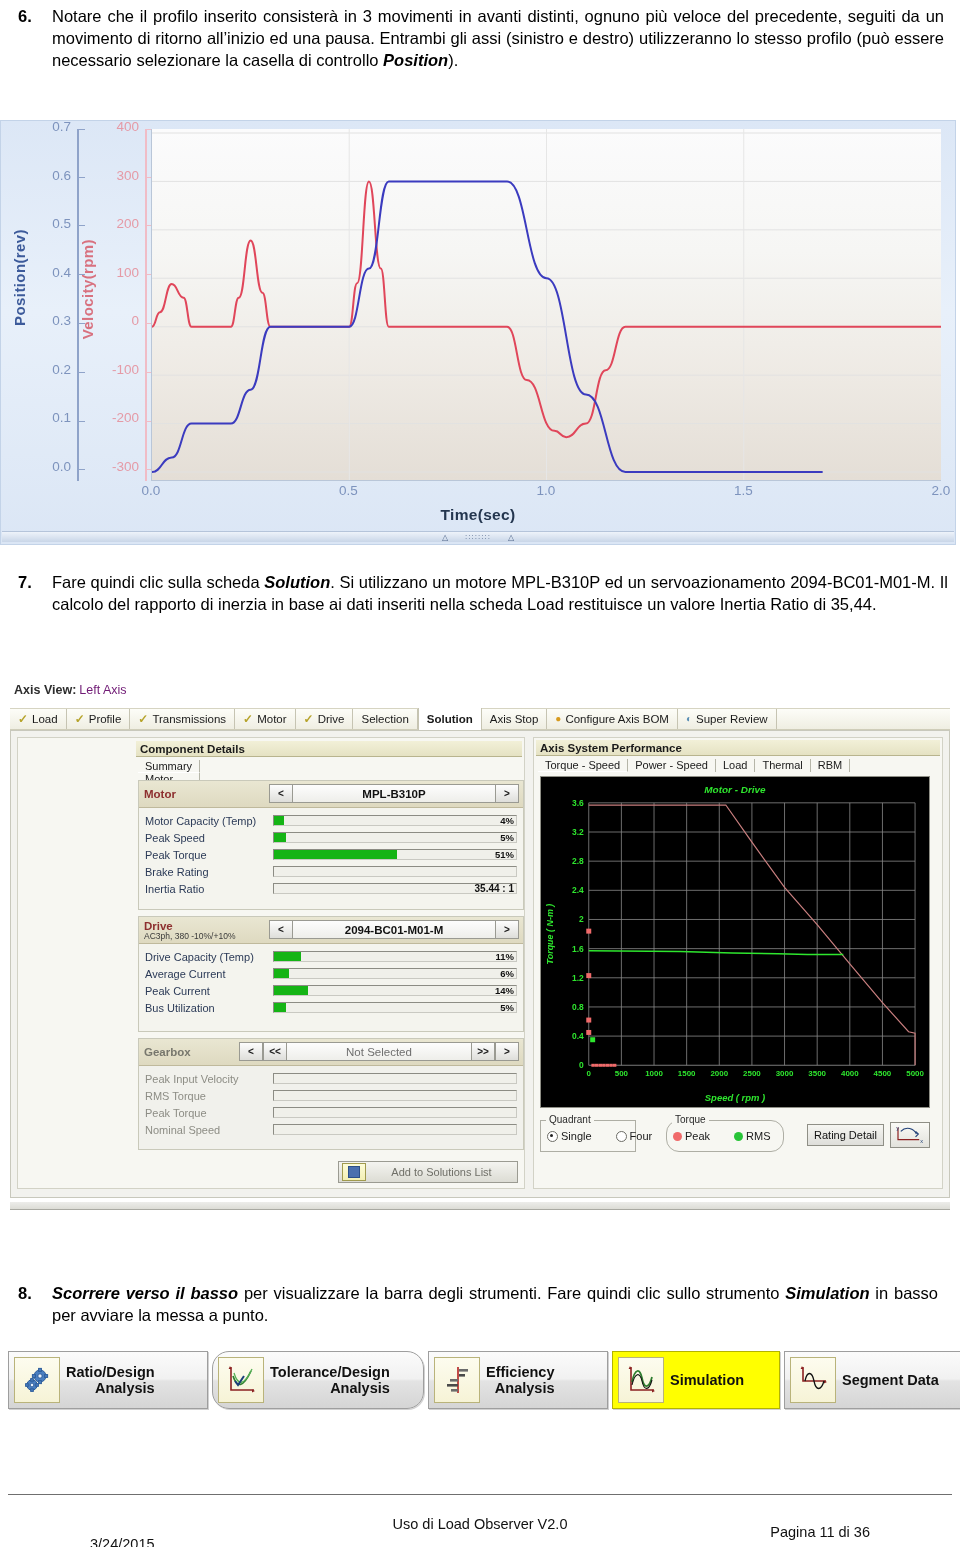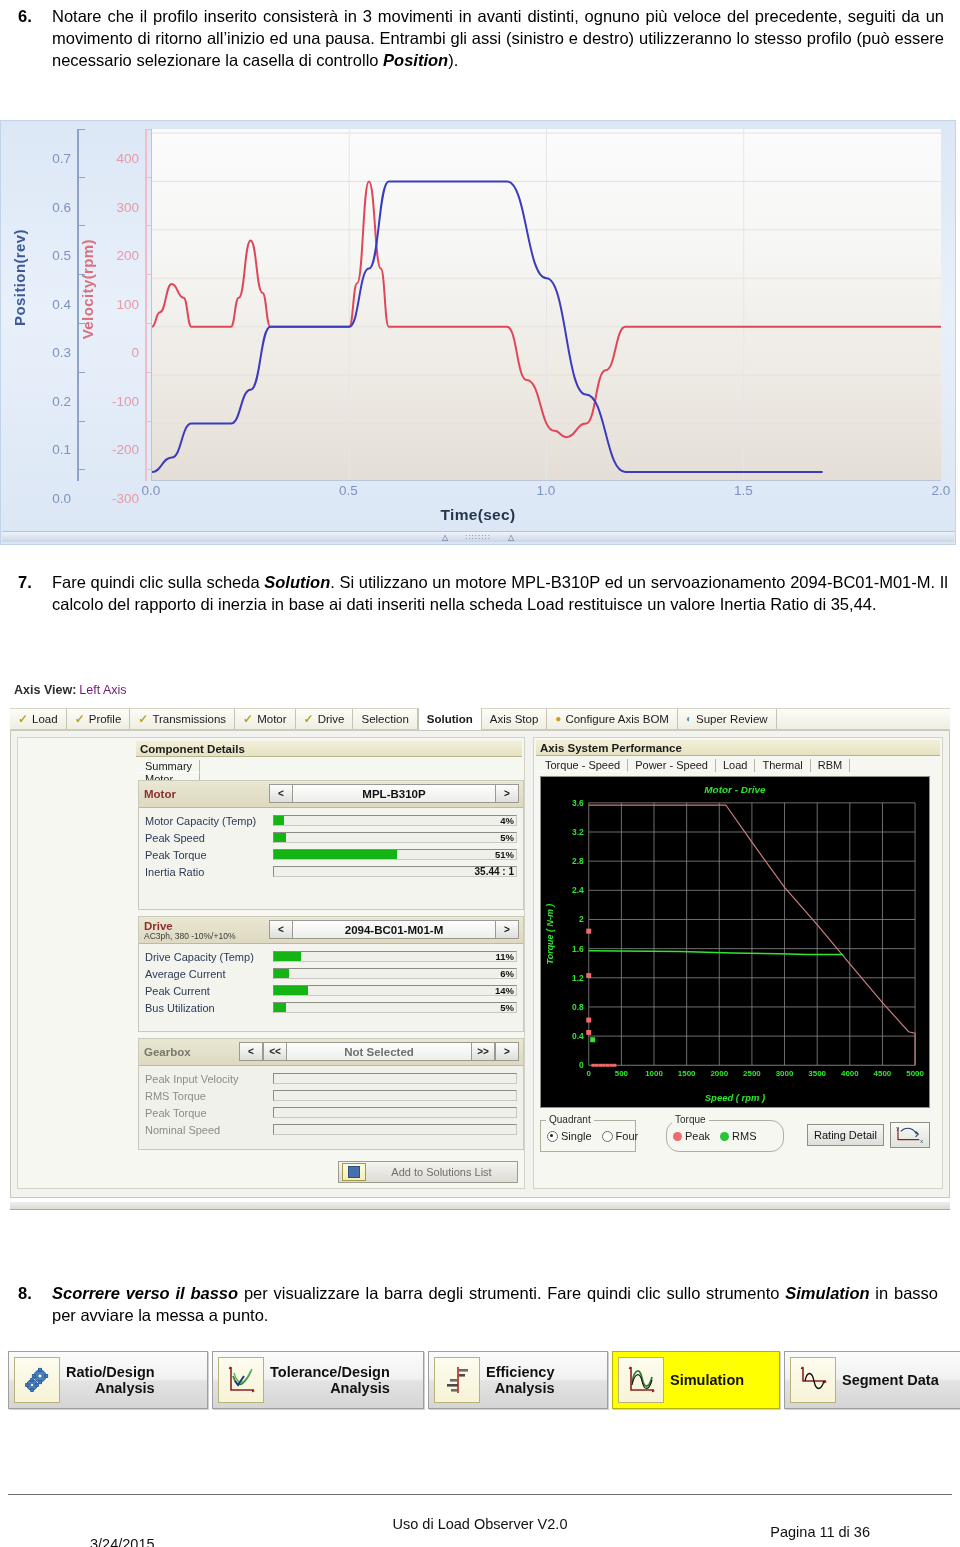--- a/index.html
+++ b/index.html
@@ -33,21 +33,21 @@
   }
   .axis-title{
     position:absolute;
     writing-mode:vertical-rl;
     transform:rotate(180deg);
     font-weight:bold;font-size:15px;letter-spacing:.4px;
   }
   #pos-axis-title{left:10px;top:108px;color:#3c5a9a;}
   #vel-axis-title{left:78px;top:118px;color:#d8717f;}
 
-  .tickcol{position:absolute;font-size:13.5px;text-align:right;margin-top:32px;}
+  .tickcol{position:absolute;font-size:13.5px;text-align:right;}
   #pos-ticks{left:28px;top:0px;width:42px;color:#7d93bd;}
   #vel-ticks{left:96px;top:0px;width:42px;color:#e59aa6;}
   .tickcol div{height:48.5px;line-height:12px;}
 
   .axisline{position:absolute;width:2px;}
   #pos-axisline{left:76px;top:8px;height:352px;background:#8fa3c9;}
   #vel-axisline{left:144px;top:8px;height:352px;background:#f0bcc6;}
   .axisline .tk{position:absolute;left:2px;width:6px;height:1px;}
   #pos-axisline .tk{background:#8fa3c9;}
   #vel-axisline .tk{background:#f0bcc6;}
@@ -155,21 +155,21 @@
     width:22px;background:linear-gradient(180deg,#fdfdfd,#dededa);
     border:1px solid #9a9a92;font-size:10px;font-weight:bold;
     display:flex;align-items:center;justify-content:center;color:#1a1a1a;
   }
   .sfield{
     background:linear-gradient(180deg,#fdfdfd,#eeeeea);
     border:1px solid #9a9a92;border-left:none;border-right:none;
     display:flex;align-items:center;justify-content:center;
     font-size:11.5px;font-weight:bold;color:#111;
   }
-  .sfield.dim{color:#6f6f6f;font-weight:bold;}
+  .sfield.dim{color:#6f6f6f;font-weight:normal;}
 
   .rows{padding:4px 6px 5px 6px;}
   .row{display:flex;align-items:center;height:17px;}
   .row .lab{width:128px;font-size:11px;color:#2b3a57;}
   .row .lab.dim{color:#8d8d85;}
   .bar{
     position:relative;flex:1;height:11px;
     background:#f0f0ea;border:1px solid #8c8c84;
     border-right-color:#c9c9c2;border-bottom-color:#c9c9c2;
     box-sizing:border-box;overflow:hidden;
@@ -227,21 +227,21 @@
   }
   .fieldset{
     position:absolute;top:4px;height:32px;
     border:1px solid #aeaea4;box-sizing:border-box;
   }
   .fieldset .legend{
     position:absolute;left:5px;top:-7px;background:#f7f7f2;
     padding:0 3px;font-size:10px;color:#2a2a2a;
   }
   .fieldset .inner{
-    display:flex;align-items:center;height:100%;padding:0 6px;gap:10px;
+    display:flex;align-items:center;height:100%;padding:0 6px;gap:24px;
     font-size:11px;color:#1a1a1a;
   }
   .radio{display:inline-flex;align-items:center;gap:3px;}
   .radio .rb{
     width:9px;height:9px;border:1px solid #6d6d66;border-radius:50%;
     background:#fff;display:inline-block;position:relative;
   }
   .radio .rb.on::after{
     content:"";position:absolute;left:2px;top:2px;width:3px;height:3px;
     border-radius:50%;background:#222;
@@ -493,20 +493,27 @@
               <div class="bar">
                 <div class="fill" style="width:5%"></div>
                 <div class="pct">5%</div>
               </div>
             </div>
             <div class="row">
               <div class="lab">Peak Torque</div>
               <div class="bar">
                 <div class="fill" style="width:51%"></div>
                 <div class="pct">51%</div>
+              </div>
+            </div>
+            <div class="row">
+              <div class="lab">Brake Rating</div>
+              <div class="bar">
+                <div class="fill" style="width:0%"></div>
+                <div class="pct"></div>
               </div>
             </div>
             <div class="row">
               <div class="lab">Inertia Ratio</div>
               <div class="bar">
                 <div class="fill" style="width:0%"></div>
                 <div class="pct ratio">35.44 : 1</div>
               </div>
             </div>
           </div>
@@ -751,21 +758,21 @@
               <rect x="8.7" y="23.8" width="2.6" height="2.6"></rect>
             <rect x="3.6" y="18.7" width="2.6" height="2.6"></rect>
               <rect x="13.8" y="18.7" width="2.6" height="2.6"></rect>
           </g>
         </svg>
       </span>
       <span class="tlabel">Ratio/Design
 Analysis</span>
     </div>
 
-    <div class="tool" style="width:212px;">
+    <div class="tool" style="width:212px;border-radius:17px;">
       <span class="ticon">
         <svg width="32" height="32" viewBox="0 0 32 32" aria-hidden="true">
           <path d="M6 3 L6 26 L29 26" fill="none" stroke="#8b2020" stroke-width="1.6"></path>
           <path d="M5 2 l1.4 3 h-2.8 z" fill="#8b2020"></path>
           <path d="M30 27 l-3 1.4 v-2.8 z" fill="#8b2020"></path>
           <path d="M8 12 C12 24, 18 24, 26 7" fill="none" stroke="#2f7d2f" stroke-width="1.7"></path>
           <path d="M9 9 C13 22, 19 22, 27 5" fill="none" stroke="#54b054" stroke-width="1.3"></path>
           <path d="M10 17 l3 4 6 -9" fill="none" stroke="#1b3f7a" stroke-width="2"></path>
         </svg>
       </span>

